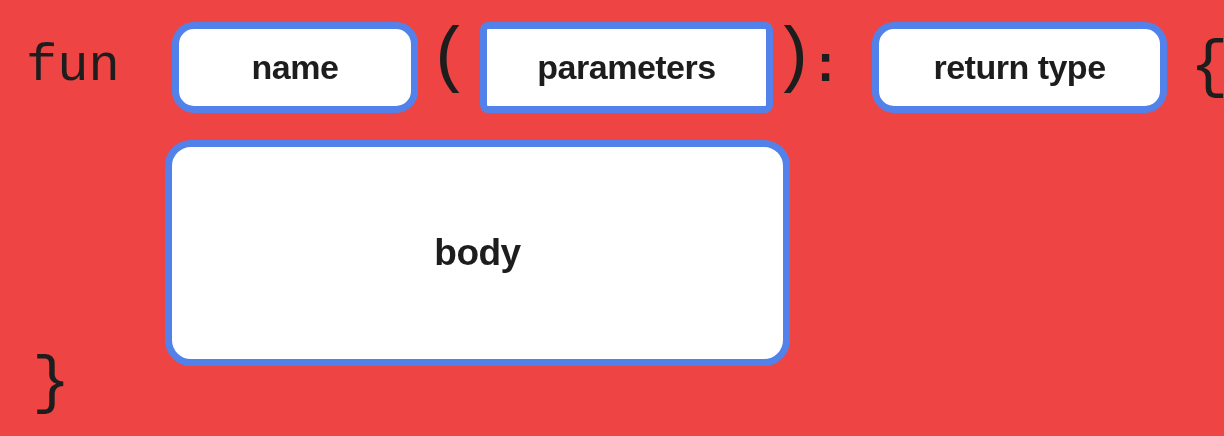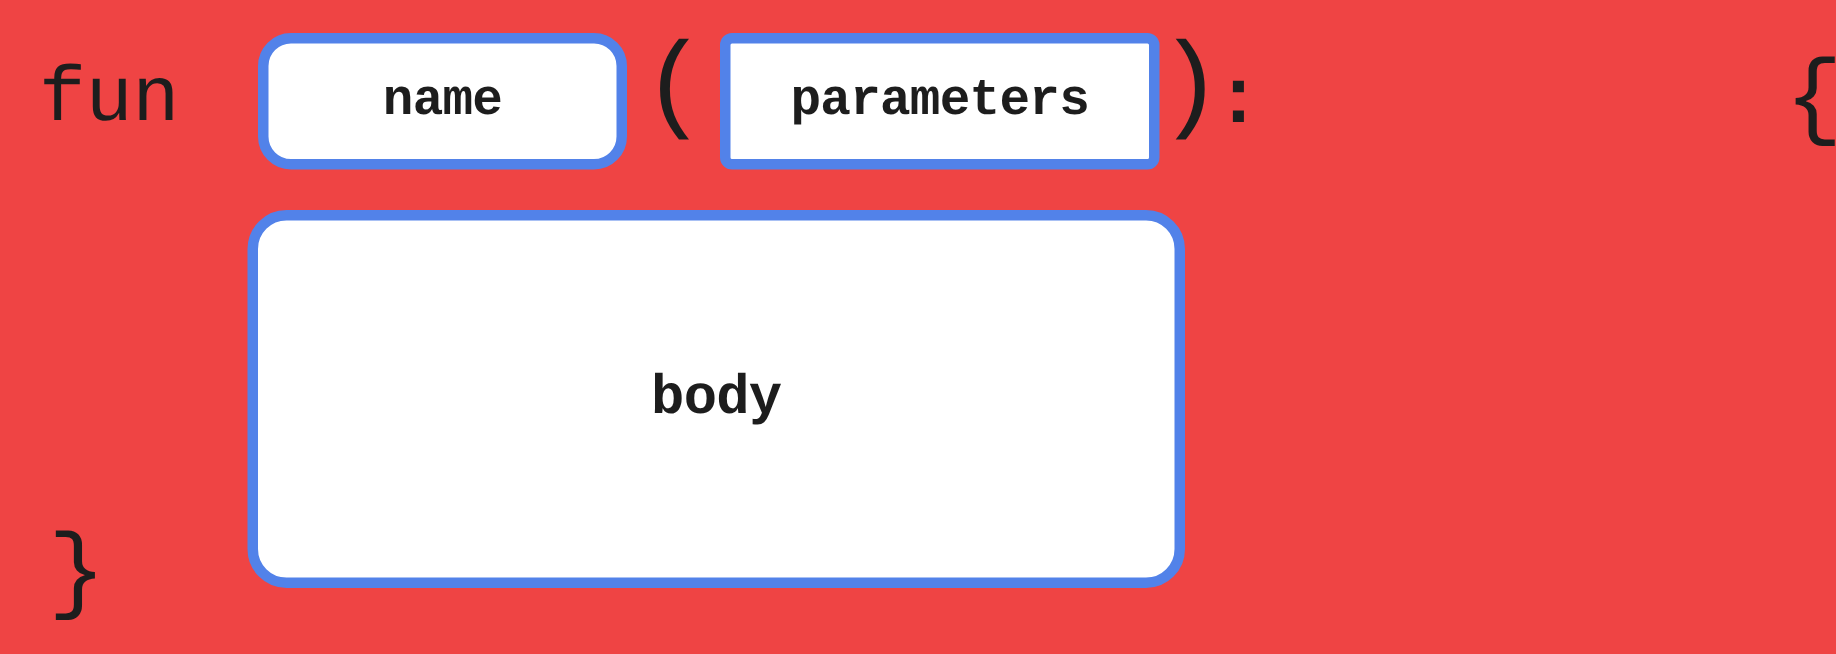--- a/index.html
+++ b/index.html
@@ -33,23 +33,23 @@
     box-sizing: border-box;
     border: 7px solid var(--box-border, #5282E9);
     background: #ffffff;
     display: flex;
     align-items: center;
     justify-content: center;
   }
   .box-name        { left: 172px; top: 22px;  width: 246px; height: 91px;  border-radius: 22px; }
   .box-parameters  { left: 480px; top: 22px;  width: 293px; height: 91px;  border-radius: 8px; }
   .box-return-type { left: 872px; top: 22px;  width: 295px; height: 91px;  border-radius: 22px; }
-  .box-body        { left: 165px; top: 140px; width: 625px; height: 252px; border-radius: 26px; }
+  .box-body        { left: 165px; top: 140px; width: 625px; height: 226px; border-radius: 26px; }
   .box-label {
-    font-family: Liberation Mono, monospace;
+    font-family: Liberation Sans, sans-serif;
     font-weight: 700;
     font-size: 34px;
     letter-spacing: -0.5px;
     color: var(--label-color, #1d1d1d);
   }
   .box-body .box-label {
     font-size: 37px;
   }
 </style>
 </head>
@@ -66,20 +66,23 @@
   <span class="code-glyph g-oparen">(</span>
 
   <div class="syntax-box box-parameters">
     <span class="box-label">parameters</span>
   </div>
 
   <span class="code-glyph g-cparen">)</span>
 
   <span class="code-glyph g-colon">:</span>
 
+  <div class="syntax-box box-return-type">
+    <span class="box-label">return type</span>
+  </div>
 
   <span class="code-glyph g-obrace">{</span>
 
   <div class="syntax-box box-body">
     <span class="box-label">body</span>
   </div>
 
   <span class="code-glyph g-cbrace">}</span>
 
 </div>

